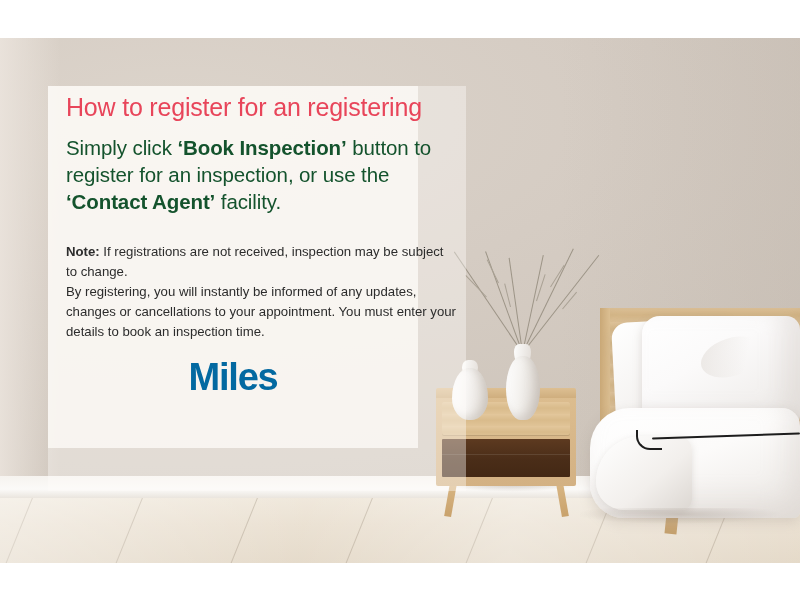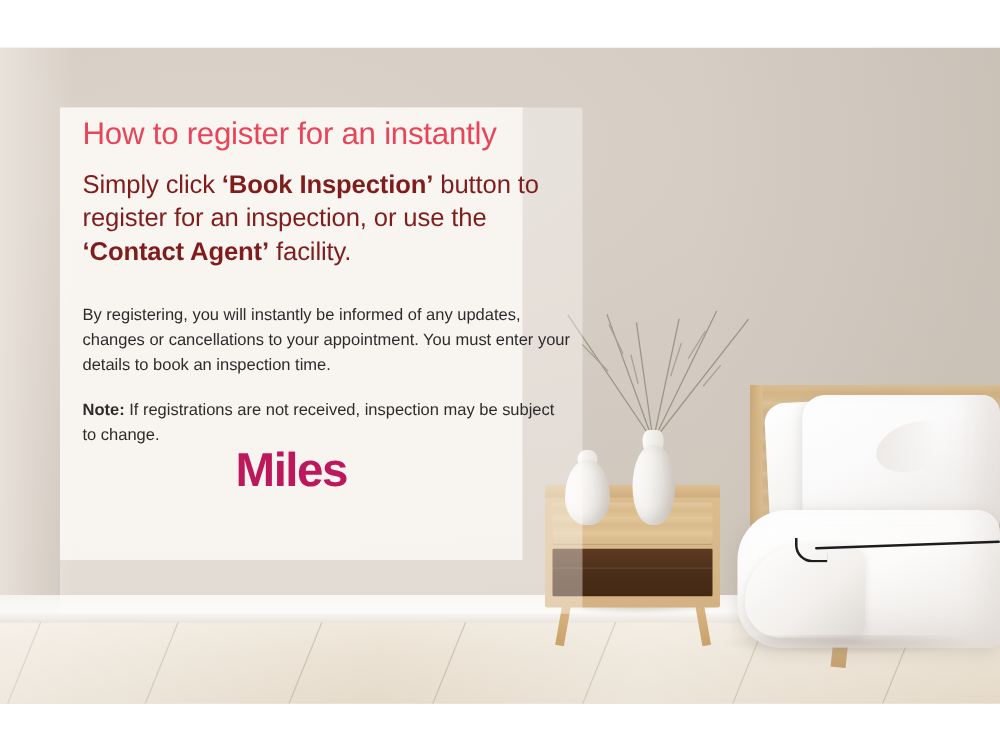--- a/index.html
+++ b/index.html
@@ -314,21 +314,21 @@
     font-weight: 400;
     color: #e8455a;
     letter-spacing: -0.2px;
     line-height: 1.15;
     white-space: nowrap;
   }
   .lead {
     margin: 0 0 26px 0;
     font-size: 20.5px;
     font-weight: 400;
-    color: #7f1d1d;
+    color: #14532d;
     line-height: 1.33;
     letter-spacing: -0.1px;
   }
   .lead b { font-weight: 700; }
   .para {
     margin: 0 0 16px 0;
     font-size: 13.2px;
     font-weight: 400;
     color: #2c2c2c;
     line-height: 1.52;
@@ -339,21 +339,21 @@
   
   .logo {
     position: absolute;
     left: 48px; top: 320px;
     width: 370px;
     text-align: center;
   }
   .logo-word {
     font-size: 38px;
     font-weight: 700;
-    color: #be185d;
+    color: #0369a1;
     letter-spacing: -1.2px;
     line-height: 1;
   }
   .logo-est {
     margin-top: 9px;
     font-size: 9.5px;
     font-weight: 700;
     color: #e53048;
     letter-spacing: 2.6px;
   }
@@ -434,27 +434,27 @@
 
     <div class="vase-a-neck"></div>
     <div class="vase-a"></div>
     <div class="vase-b-neck"></div>
     <div class="vase-b"></div>
 
     <div class="panel-outer"></div>
     <div class="panel-inner"></div>
 
     <div class="content">
-      <h1 class="headline">How to register for an instantly</h1>
+      <h1 class="headline">How to register for an registering</h1>
 
       <p class="lead"><span>Simply click </span><b>‘Book Inspection’</b><span> button to register for an inspection, or use the </span><b>‘Contact Agent’</b><span> facility.</span></p>
 
+      <p class="para note"><b>Note:</b><span> If registrations are not received, inspection may be subject to change.</span></p>
+
       <p class="para">By registering, you will instantly be informed of any updates, changes or cancellations to your appointment. You must enter your details to book an inspection time.</p>
-
-      <p class="para note"><b>Note:</b><span> If registrations are not received, inspection may be subject to change.</span></p>
     </div>
 
     <div class="logo">
       <div class="logo-word">Miles</div>
     </div>
 
   </div>
 
   <div class="bar-top"></div>
   <div class="bar-bottom"></div>

